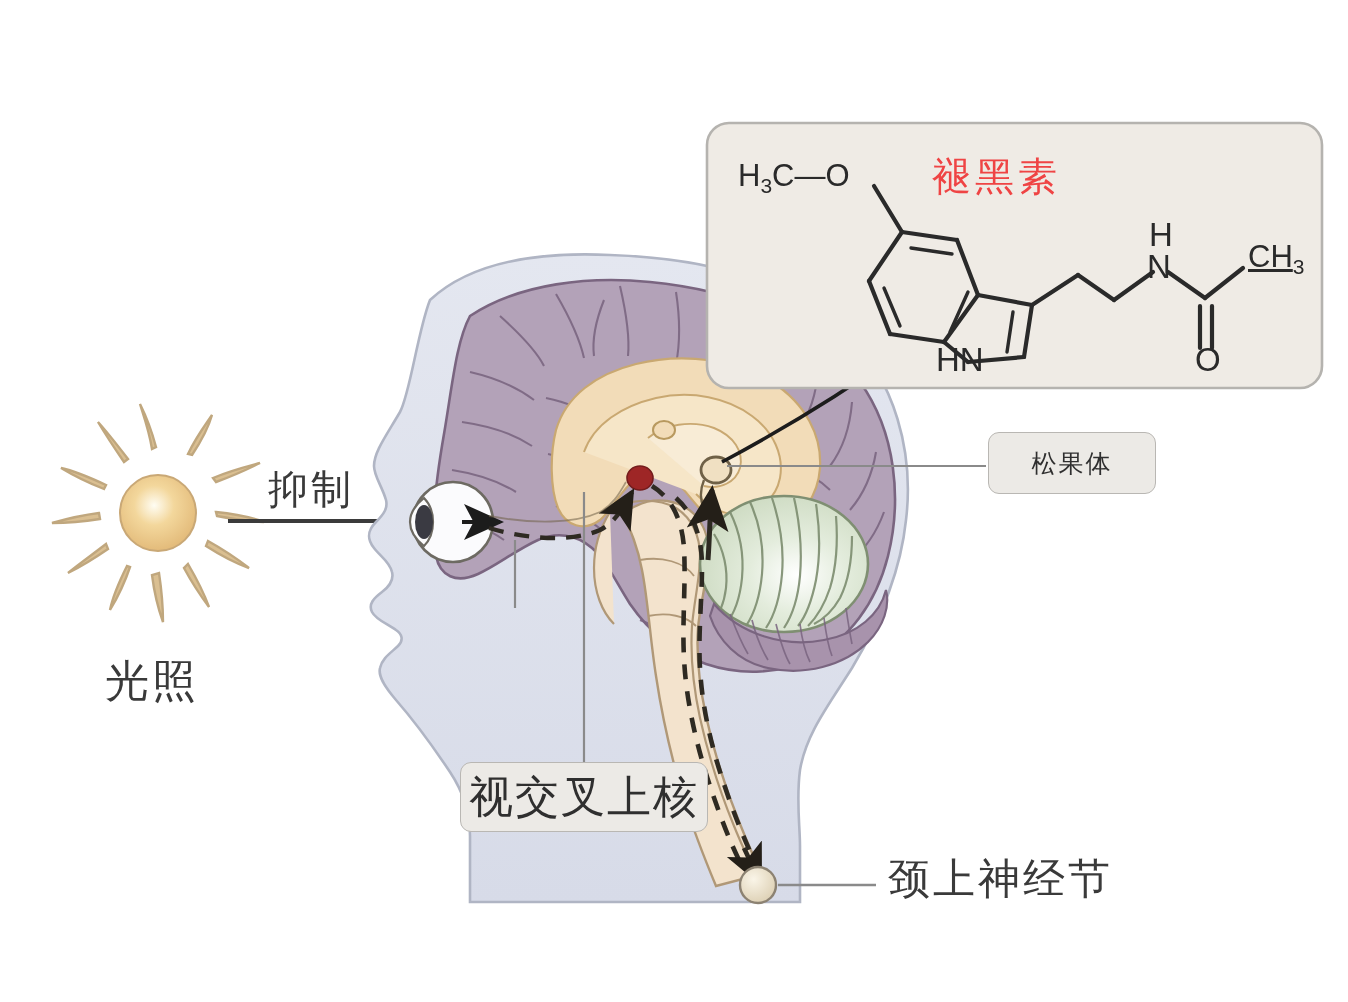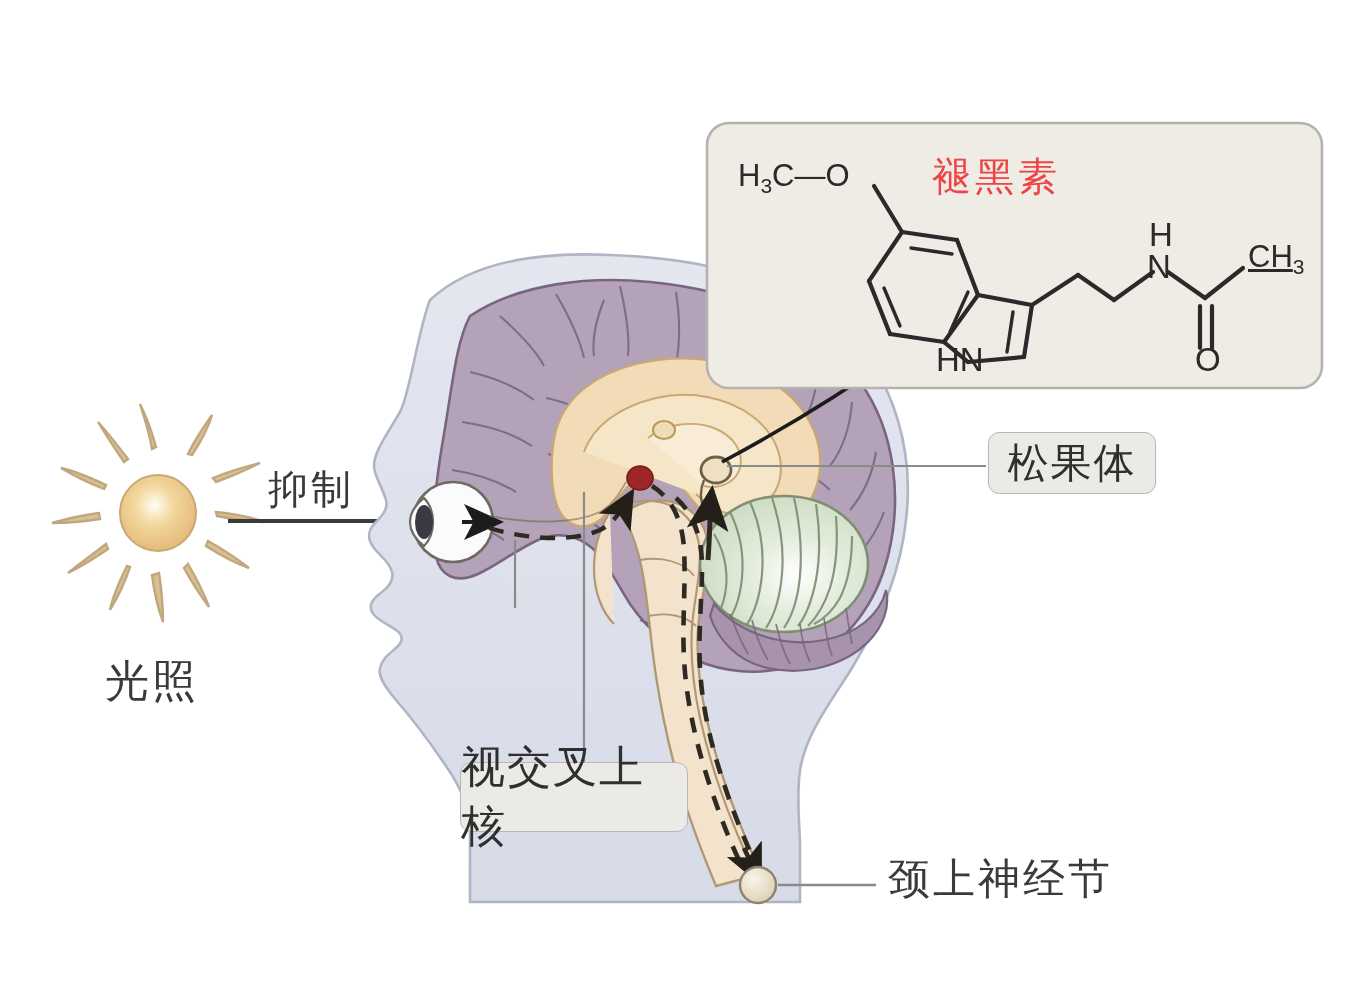--- a/index.html
+++ b/index.html
@@ -14,22 +14,22 @@
   .lbl{
     position:absolute;
     background:#eceae6;
     border:1.6px solid #b9b7b3;
     border-radius:11px;
     color:#2f2f2f;
     display:flex;align-items:center;justify-content:center;
     letter-spacing:2px;
     box-sizing:border-box;
   }
-  #label-pineal{left:988px;top:432px;width:168px;height:62px;font-size:41px;}
-  #label-scn{left:460px;top:762px;width:228px;height:70px;font-size:44px;}
+  #label-pineal{left:988px;top:432px;width:168px;height:62px;font-size:25px;}
+  #label-scn{left:460px;top:762px;width:248px;height:70px;font-size:44px;}
   .plaintext{position:absolute;color:#3a3a3a;white-space:nowrap;}
   #text-light{left:105px;top:612px;font-size:44px;letter-spacing:3px;margin-top:40px;}
   #text-inhibit{left:268px;top:462px;font-size:40px;letter-spacing:3px;}
   #text-rht{left:414px;top:615px;font-size:26px;letter-spacing:1px;color:#4a4a4a;}
   #text-scg{left:888px;top:851px;font-size:42px;letter-spacing:3px;}
   #mol-title{
     position:absolute;left:932px;top:150px;font-size:39px;font-weight:normal;
     letter-spacing:4px;color:#ef4444;
   }
   .chem{position:absolute;font-size:31px;color:#2a2a2a;white-space:nowrap;}

